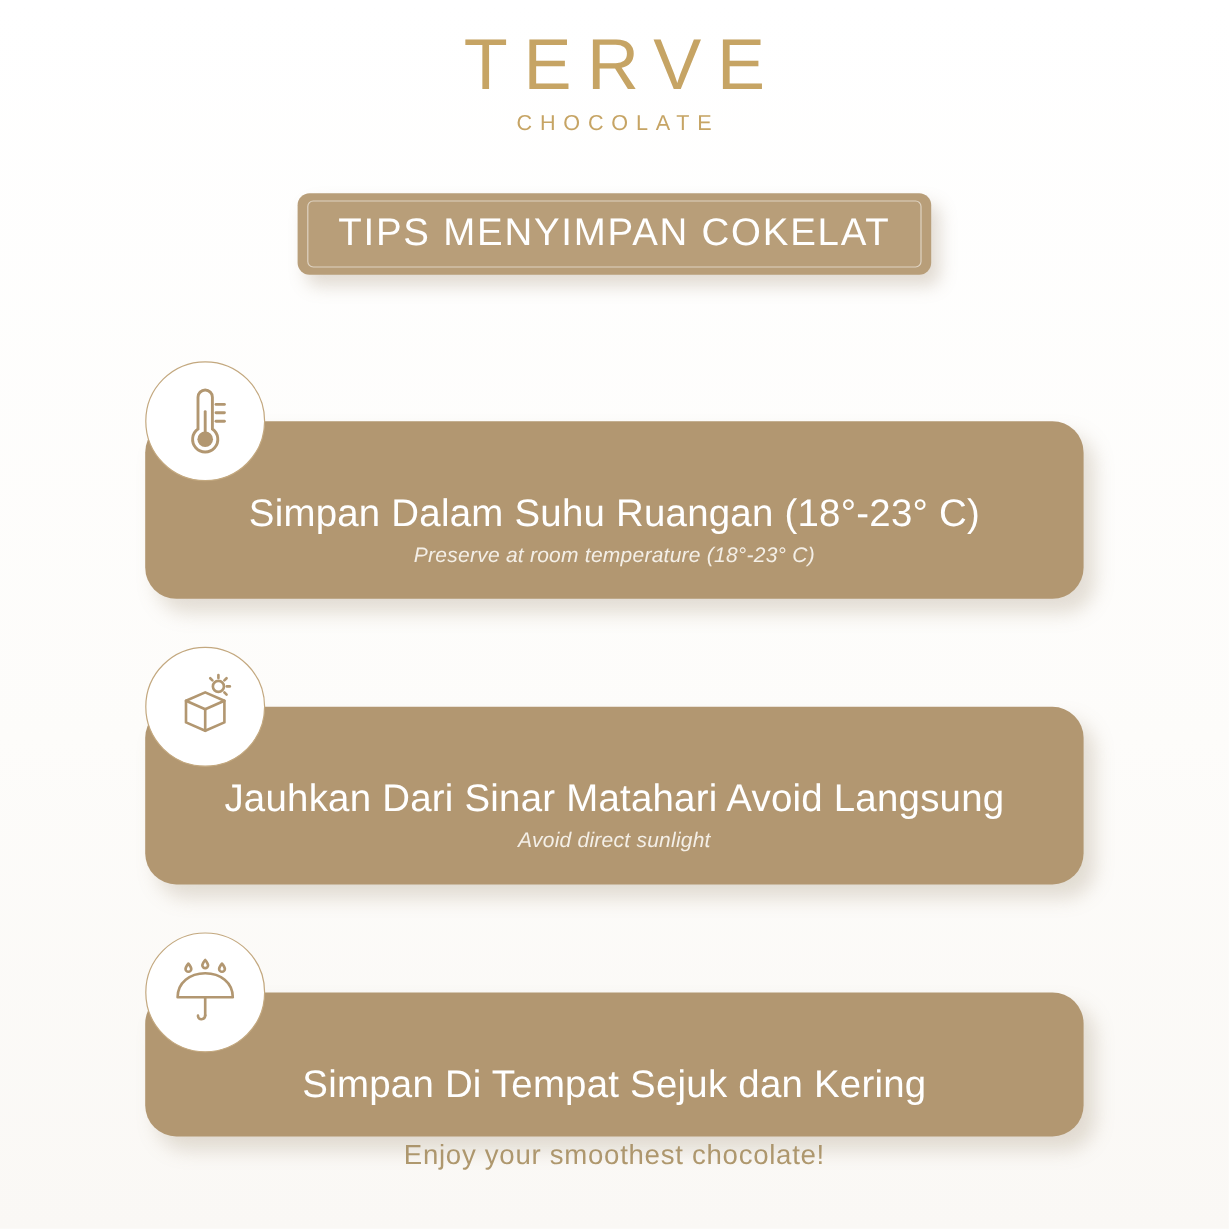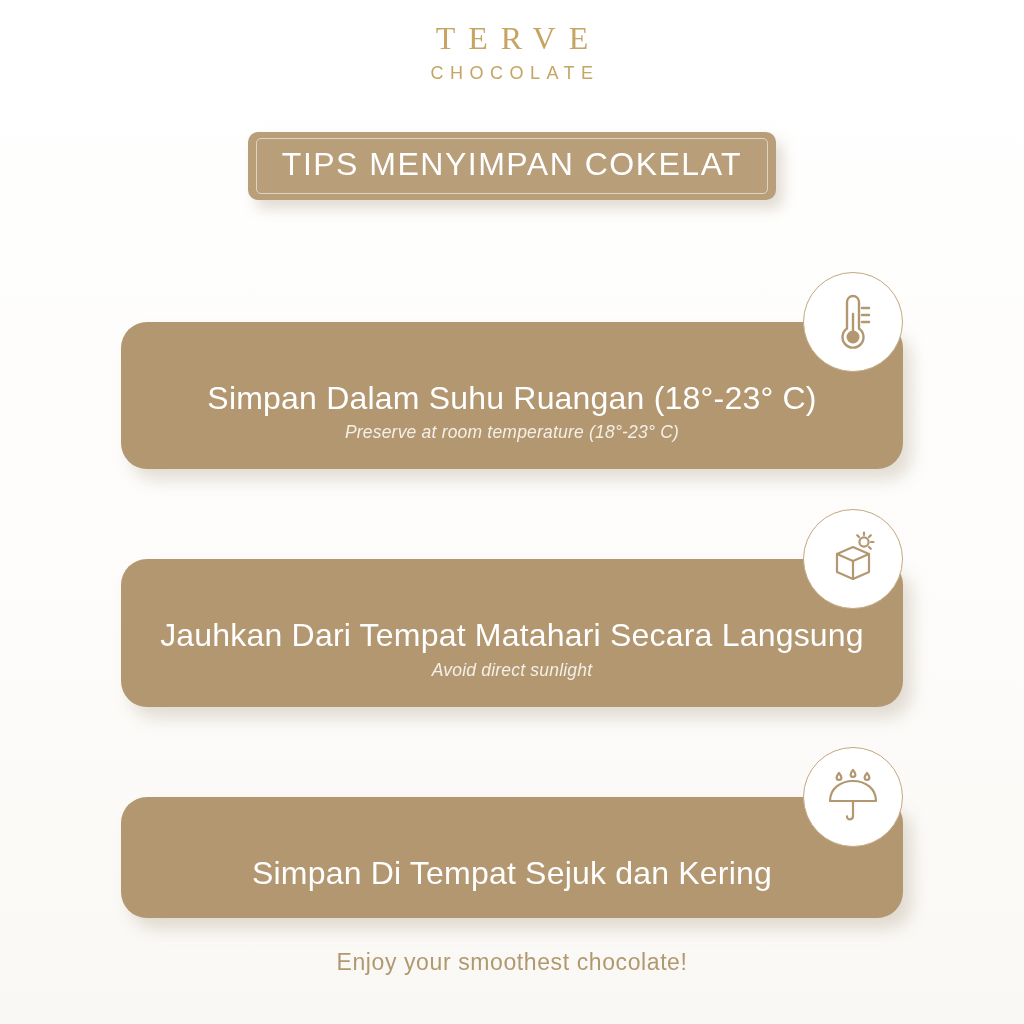--- a/index.html
+++ b/index.html
@@ -25,22 +25,22 @@
     flex-direction: column;
     align-items: center;
   }
 
   
   .brand {
     margin-top: 22px;
     text-align: center;
   }
   .brand-name {
-    font-family: Liberation Serif, serif;
-    font-size: 32px;
+    font-family: Liberation Sans, sans-serif;
+    font-size: 60px;
     letter-spacing: 13px;
     color: #c6a464;
     font-weight: 400;
     text-indent: 13px;
     line-height: 1.05;
   }
   .brand-sub {
     font-family: "Liberation Sans", sans-serif;
     font-size: 18px;
     letter-spacing: 6.5px;
@@ -86,21 +86,21 @@
     flex-direction: column;
     align-items: center;
     gap: 40px;
   }
 
   .tip {
     position: relative;
     width: 782px;
     display: flex;
     flex-direction: column;
-    align-items: flex-end;
+    align-items: flex-start;
   }
 
   .tip-icon {
     width: 100px;
     height: 100px;
     border-radius: 50%;
     background: #ffffff;
     border: 1.6px solid #c3a87f;
     display: flex;
     align-items: center;
@@ -207,21 +207,21 @@
             <line x1="47.8" y1="18.8" x2="46" y2="17"></line>
             <line x1="34.2" y1="5.2" x2="36" y2="7"></line>
 
             <path d="M14 24l16-7 16 7v18l-16 7-16-7z"></path>
             <path d="M14 24l16 7 16-7"></path>
             <line x1="30" y1="31" x2="30" y2="49"></line>
           </g>
         </svg>
       </div>
       <div class="tip-bar">
-        <div class="tip-title">Jauhkan Dari Tempat Matahari Secara Langsung</div>
+        <div class="tip-title">Jauhkan Dari Sinar Matahari Avoid Langsung</div>
         <div class="tip-sub">Avoid direct sunlight</div>
       </div>
     </div>
 
     <div class="tip">
       <div class="tip-icon">
         <svg width="62" height="60" viewBox="0 0 62 60" aria-hidden="true">
           <g fill="none" stroke="#b29771" stroke-width="2.2" stroke-linecap="round" stroke-linejoin="round">
 
             <path d="M17 6c0 0-2.4 3-2.4 4.4a2.4 2.4 0 1 0 4.8 0C19.4 9 17 6 17 6z"></path>

